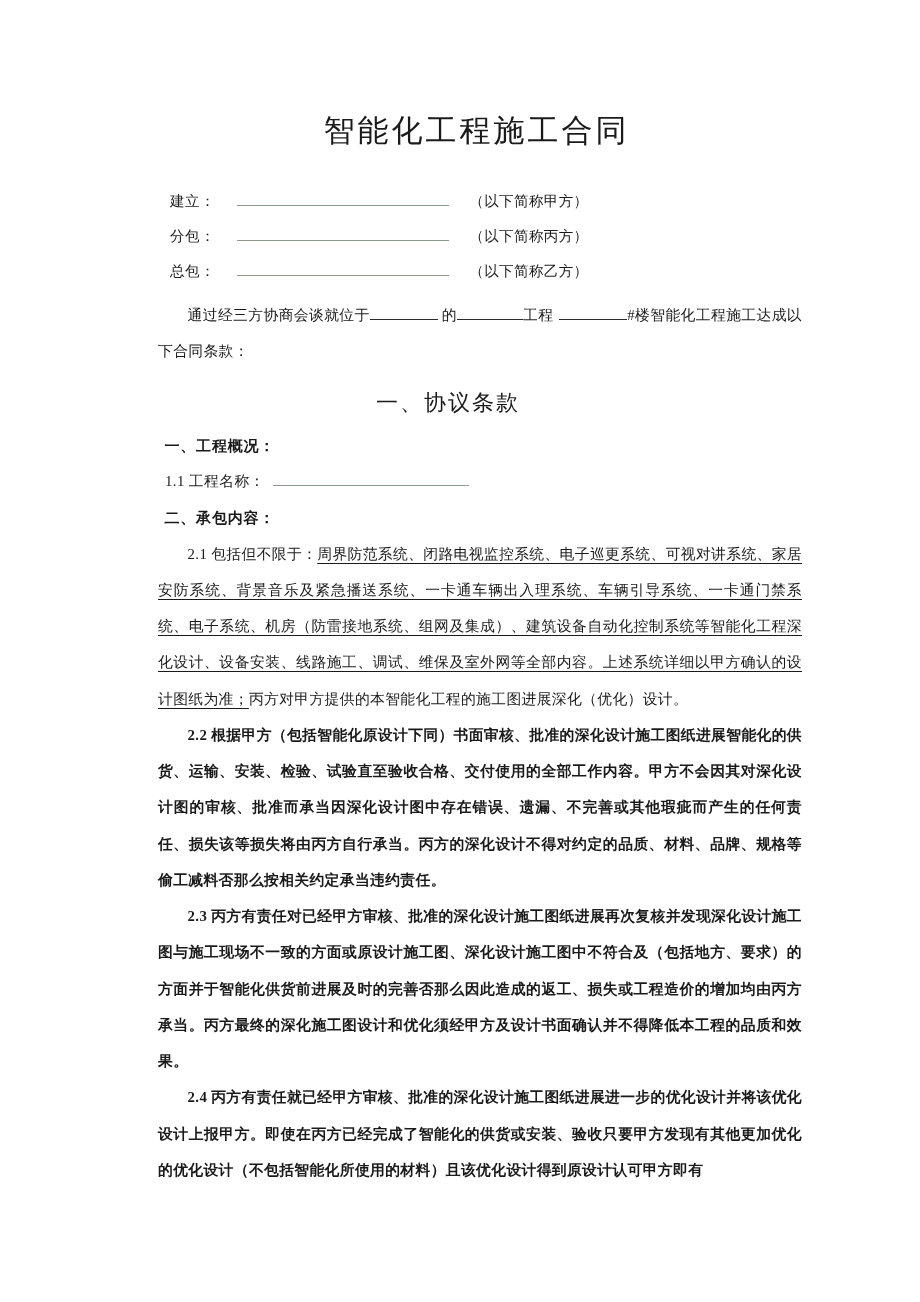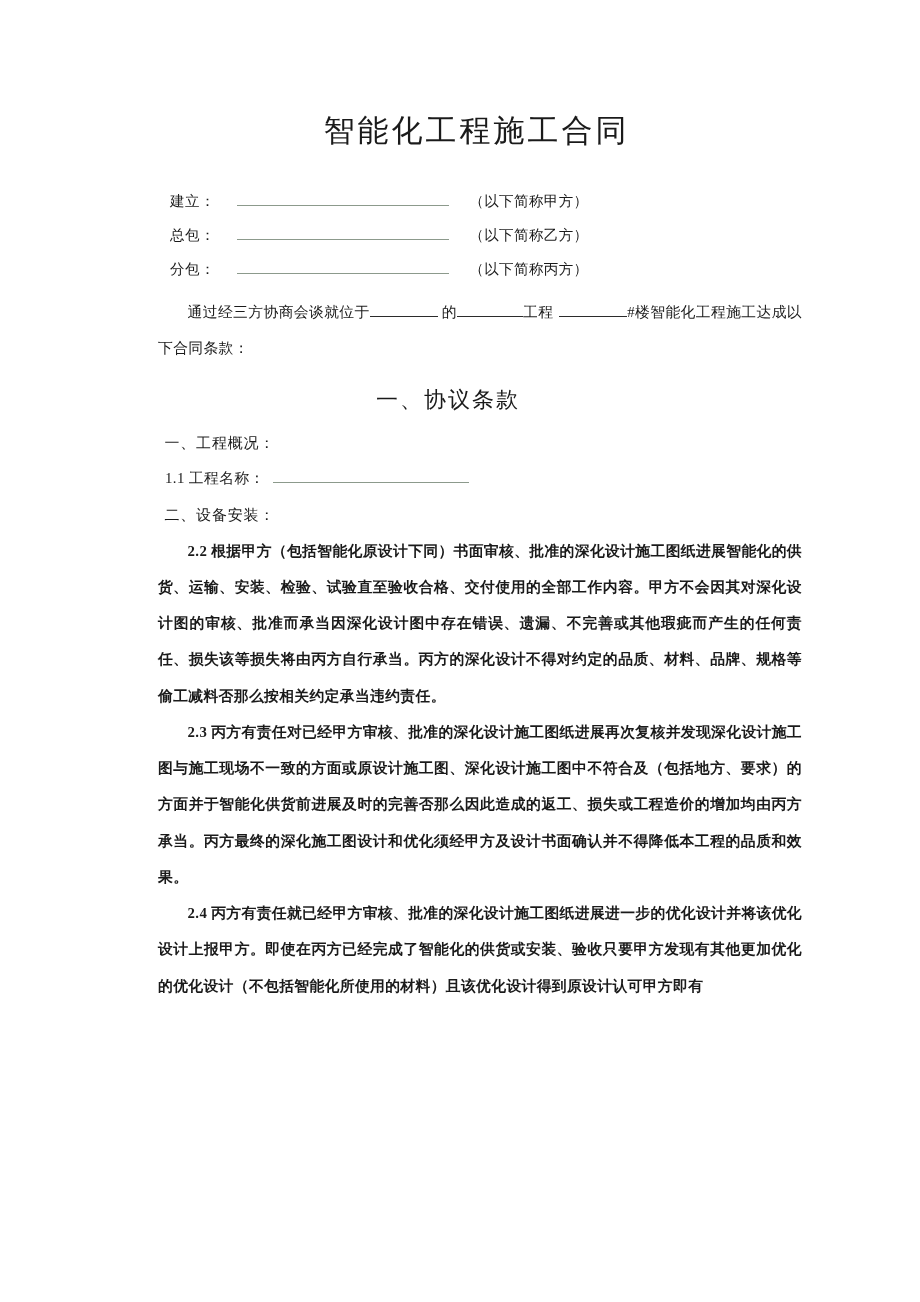--- a/index.html
+++ b/index.html
@@ -65,20 +65,21 @@
   .blank-line {
     display: inline-block;
     border-bottom: 1.3px solid #8c9a8c;
     height: 0.95em;
     margin: 0 4px 0 6px;
   }
   .blank-party { width: 212px; }
   .party-note {
     white-space: nowrap;
     letter-spacing: 0.4px;
+    font-family: Liberation Mono, monospace;
   }
 
   
   p.body-text {
     margin: 0 0 0 0;
     font-size: 14.8px;
     line-height: 2.45;
     text-align: justify;
     text-justify: inter-ideograph;
     letter-spacing: 0.35px;
@@ -107,21 +108,21 @@
     text-align: center;
     letter-spacing: 2px;
     padding-right: 54px;
     line-height: 1.6;
   }
 
   
   .sub-heading {
     margin: 0;
     font-size: 15px;
-    font-weight: normal;
+    font-weight: bold;
     line-height: 2.4;
     text-indent: 1.1em;
     letter-spacing: 0.8px;
   }
 
   
   .field-row {
     display: flex;
     align-items: baseline;
     font-size: 14.8px;
@@ -164,47 +165,48 @@
 
     <div class="party-block">
 
       <div class="party-row">
         <span class="party-label">建立：</span>
         <span class="blank-line blank-party"></span>
         <span class="party-note">（以下简称甲方）</span>
       </div>
 
       <div class="party-row">
+        <span class="party-label">分包：</span>
+        <span class="blank-line blank-party"></span>
+        <span class="party-note">（以下简称丙方）</span>
+      </div>
+
+      <div class="party-row">
         <span class="party-label">总包：</span>
         <span class="blank-line blank-party"></span>
         <span class="party-note">（以下简称乙方）</span>
       </div>
 
-      <div class="party-row">
-        <span class="party-label">分包：</span>
-        <span class="blank-line blank-party"></span>
-        <span class="party-note">（以下简称丙方）</span>
-      </div>
-
     </div>
 
     <p class="body-text indent2 intro-para"><span>通过经三方协商会谈就位于</span><span class="inline-blank ib-1"></span>&nbsp;<span>的</span><span class="inline-blank ib-2"></span><span>工程</span><span class="inline-blank ib-3"></span><span>#楼智能化工程施工达成以下合同条款：</span></p>
 
     <h2 class="section-heading">一、协议条款</h2>
 
     <h3 class="sub-heading">一、工程概况：</h3>
 
     <div class="field-row">
       <span class="field-label">1.1 工程名称：</span>
       <span class="blank-field"></span>
     </div>
 
 
-    <h3 class="sub-heading">二、设备安装：</h3>
-
+    <h3 class="sub-heading">二、承包内容：</h3>
+
+    <p class="body-text indent2 clause"><span>2.1 包括但不限于：</span><span class="u-seg">周界防范系统、闭路电视监控系统、电子巡更系统、可视对讲系统、家居安防系统、背景音乐及紧急播送系统、一卡通车辆出入理系统、车辆引导系统、一卡通门禁系统、电子系统、机房（防雷接地系统、组网及集成）、建筑设备自动化控制系统等智能化工程深化设计、设备安装、线路施工、调试、维保及室外网等全部内容。上述系统详细以甲方确认的设计图纸为准；</span><span>丙方对甲方提供的本智能化工程的施工图进展深化（优化）设计。</span></p>
 
     <p class="body-text indent2 clause-gap">2.2 根据甲方（包括智能化原设计下同）书面审核、批准的深化设计施工图纸进展智能化的供货、运输、安装、检验、试验直至验收合格、交付使用的全部工作内容。甲方不会因其对深化设计图的审核、批准而承当因深化设计图中存在错误、遗漏、不完善或其他瑕疵而产生的任何责任、损失该等损失将由丙方自行承当。丙方的深化设计不得对约定的品质、材料、品牌、规格等偷工减料否那么按相关约定承当违约责任。</p>
 
     <p class="body-text indent2 clause-gap">2.3 丙方有责任对已经甲方审核、批准的深化设计施工图纸进展再次复核并发现深化设计施工图与施工现场不一致的方面或原设计施工图、深化设计施工图中不符合及（包括地方、要求）的方面并于智能化供货前进展及时的完善否那么因此造成的返工、损失或工程造价的增加均由丙方承当。丙方最终的深化施工图设计和优化须经甲方及设计书面确认并不得降低本工程的品质和效果。</p>
 
     <p class="body-text indent2 clause-gap">2.4 丙方有责任就已经甲方审核、批准的深化设计施工图纸进展进一步的优化设计并将该优化设计上报甲方。即使在丙方已经完成了智能化的供货或安装、验收只要甲方发现有其他更加优化的优化设计（不包括智能化所使用的材料）且该优化设计得到原设计认可甲方即有</p>
 
   </div>
 </div>
 

